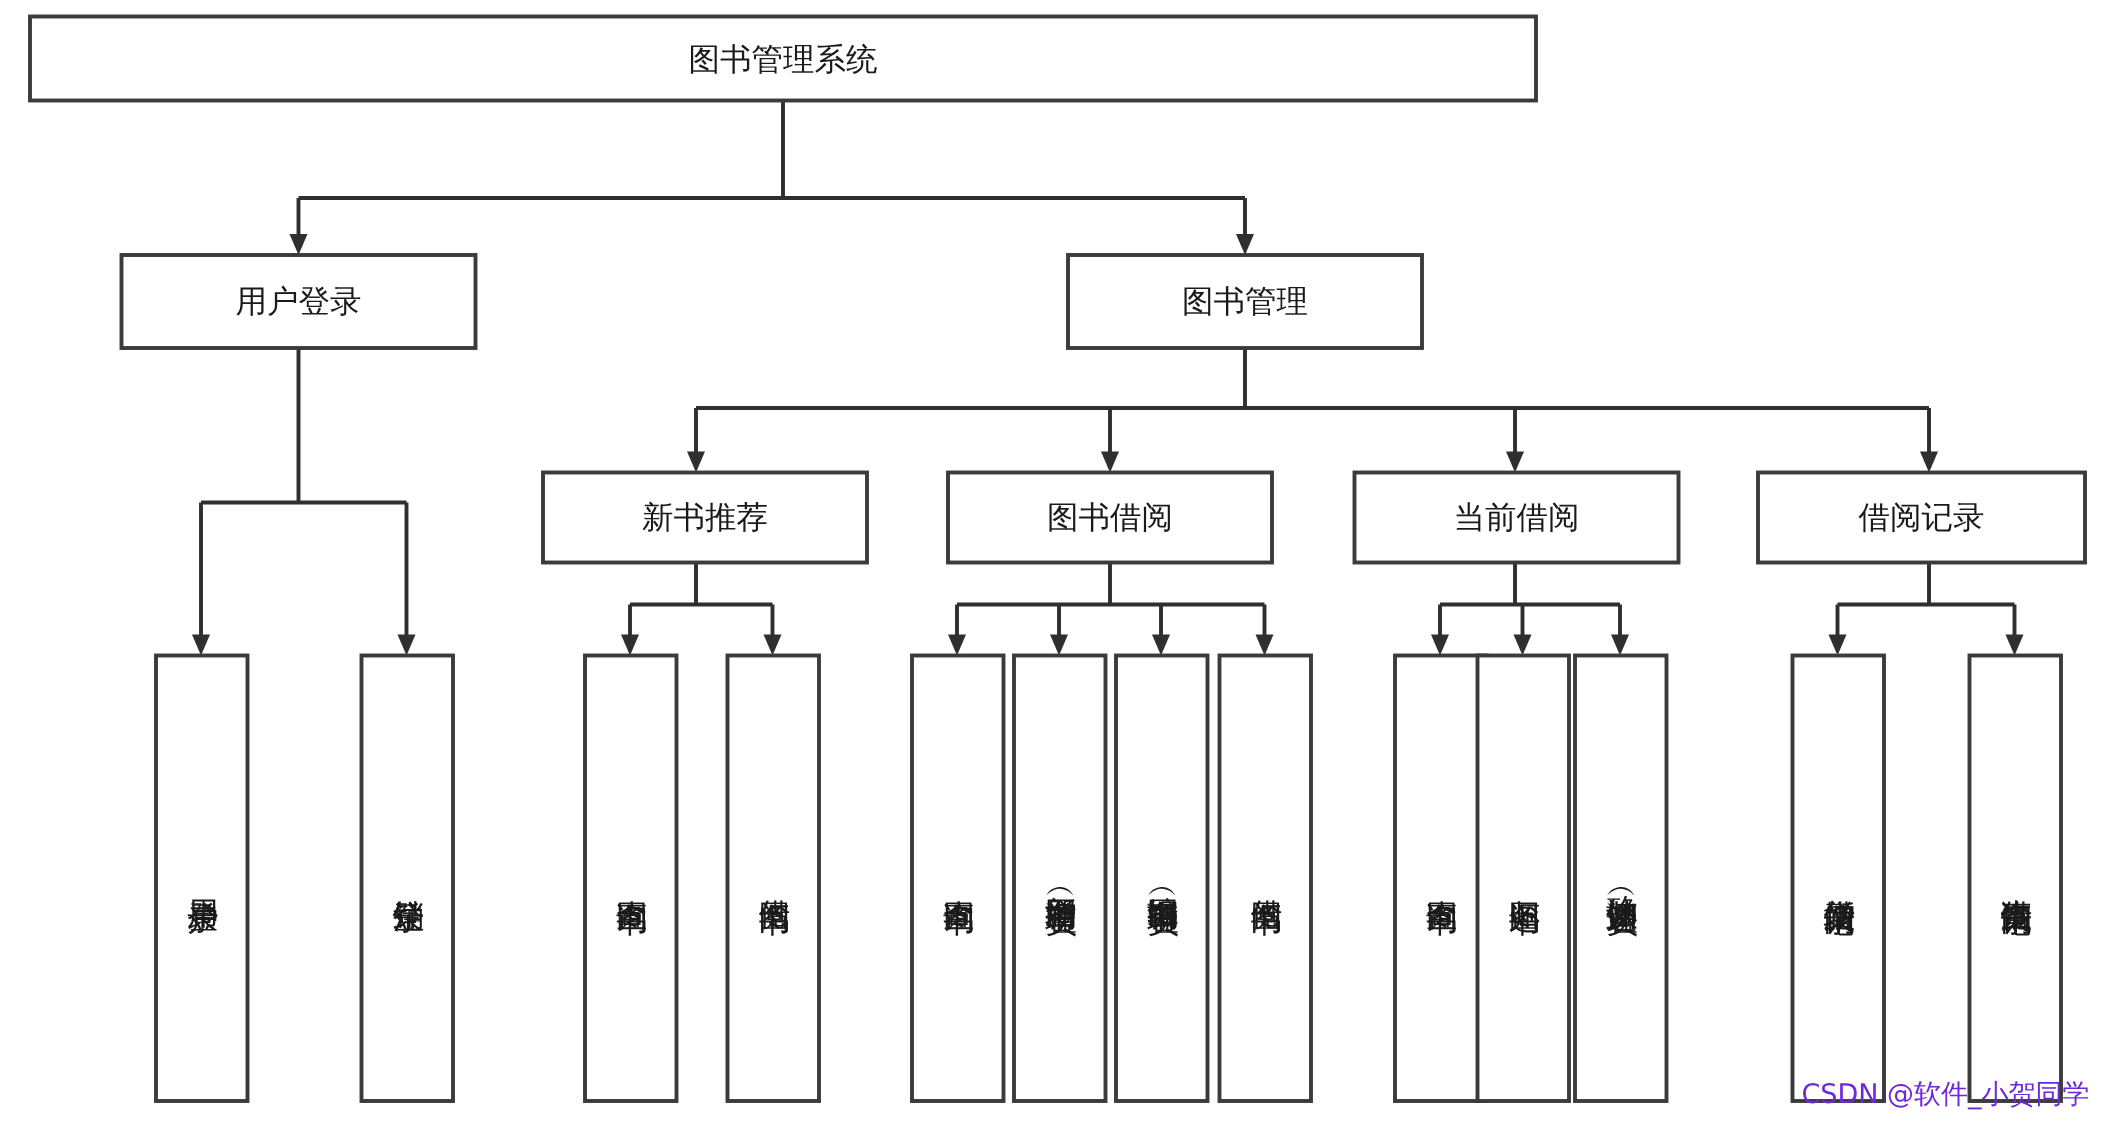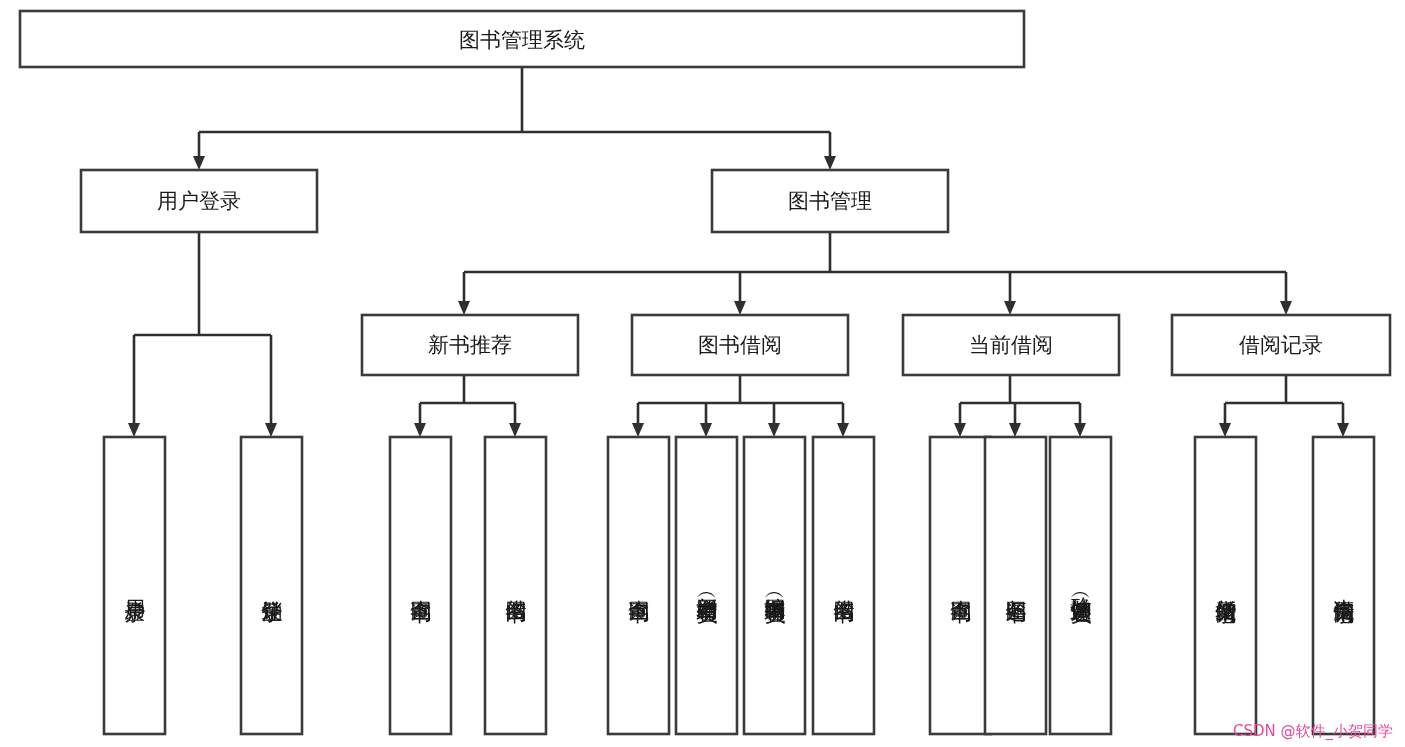--- a/index.html
+++ b/index.html
@@ -55,22 +55,22 @@
   }
   .arrow-head {
     fill: #2f2f2f;
     stroke: none;
   }
   .watermark {
     position: absolute;
     right: 12px;
     bottom: 6px;
     font-family: "DejaVu Sans", "Liberation Sans", sans-serif;
-    font-size: 15px;
-    color: #ec4899;
+    font-size: 18px;
+    color: #6d28d9;
     white-space: nowrap;
     user-select: none;
   }
 </style>
 </head>
 <body>
 
 <div id="diagram-root">
 
   <svg class="diagram-canvas" viewBox="0 0 1405 747" xmlns="http://www.w3.org/2000/svg">

